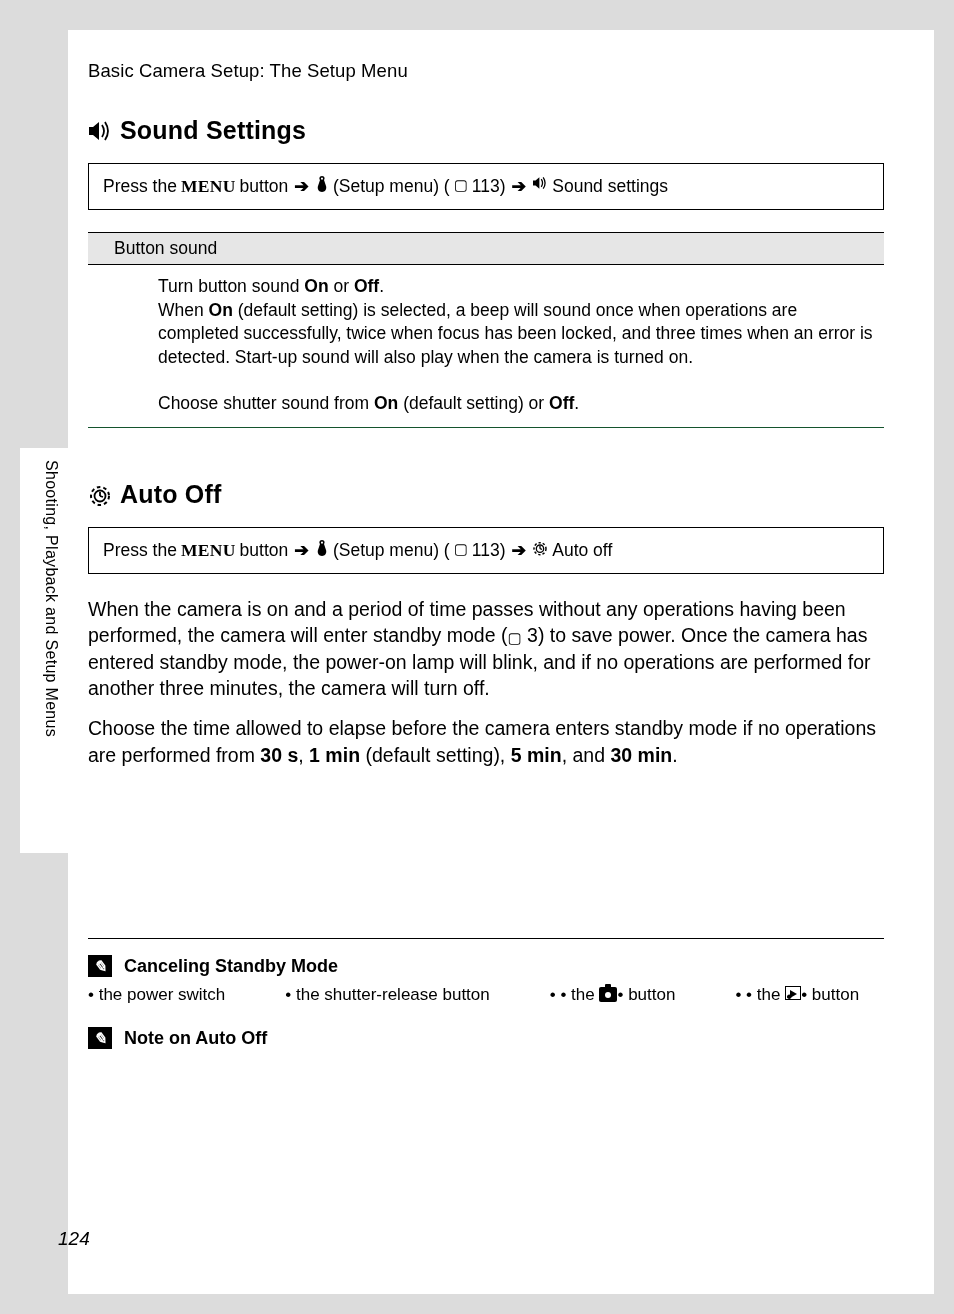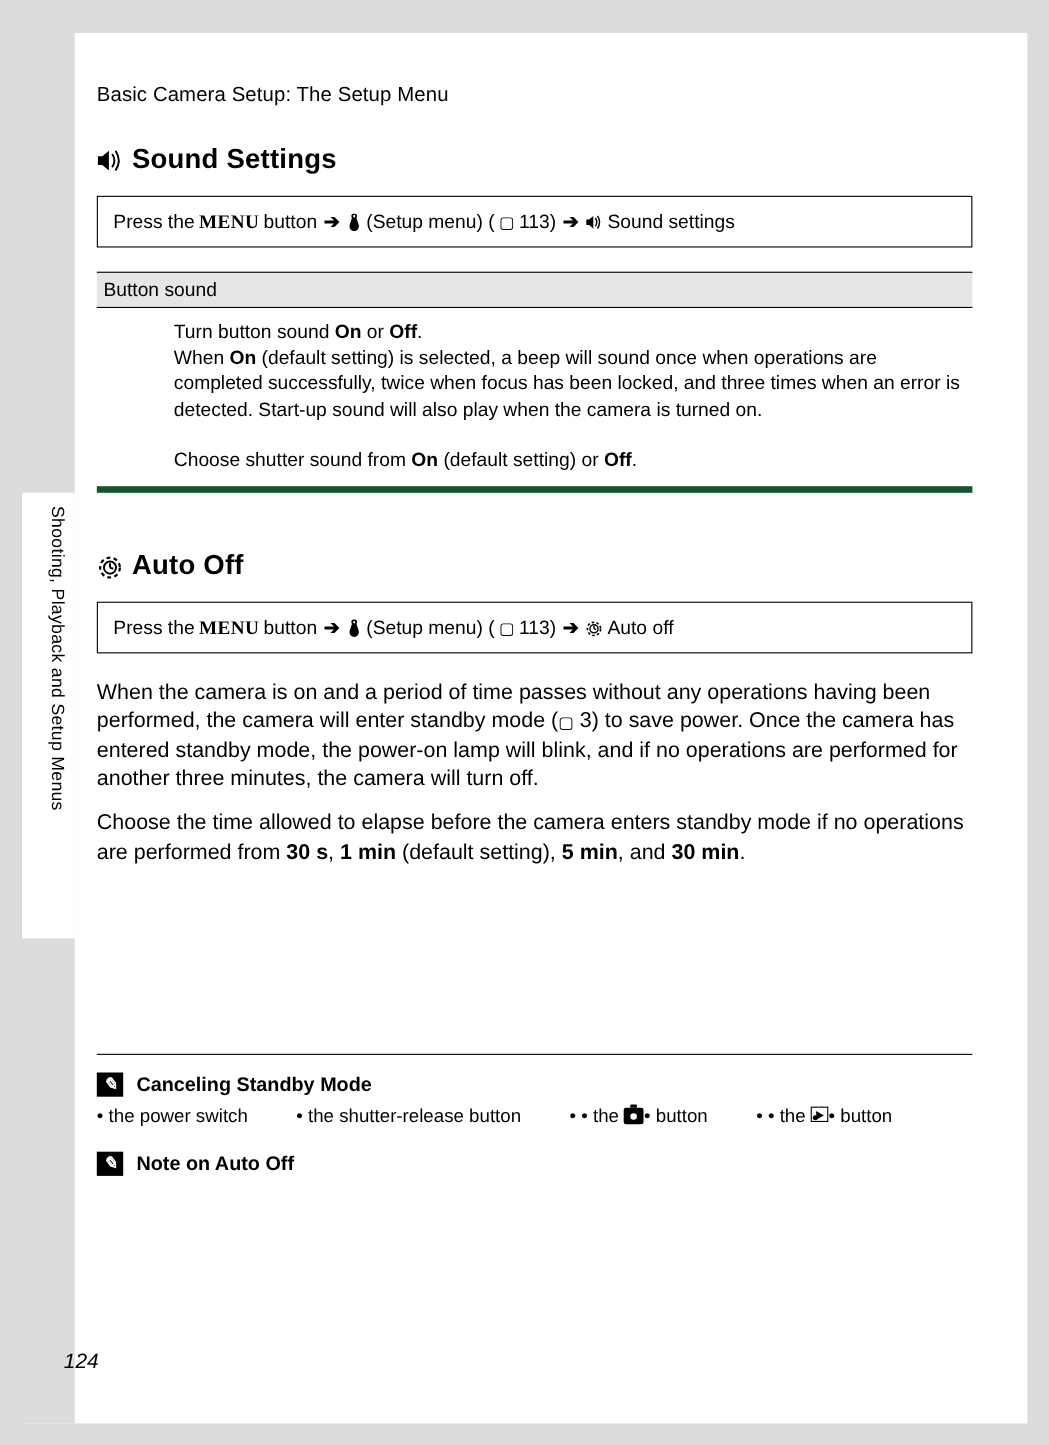--- a/index.html
+++ b/index.html
@@ -40,21 +40,21 @@
     left: 22px;
     top: 430px;
     writing-mode: vertical-rl;
     font-size: 16px;
     letter-spacing: 0.3px;
   }
   .content {
     position: absolute;
     left: 68px;
     right: 50px;
-    top: 45px;
+    top: 30px;
   }
   .running-head {
     font-size: 18.5px;
     margin-bottom: 34px;
     letter-spacing: 0.1px;
   }
   .section-title {
     font-size: 25px;
     font-weight: bold;
     letter-spacing: 0.2px;
@@ -63,48 +63,47 @@
     align-items: center;
     gap: 8px;
   }
   .section-title .icon { font-size: 24px; }
   .nav-box {
     border: 1px solid #000;
     padding: 12px 14px;
     font-size: 17.5px;
     margin-bottom: 22px;
     display: flex;
-    align-items: center;
     flex-wrap: wrap;
     gap: 4px;
   }
   .nav-box .menu-label { font-family: Liberation Serif, serif; font-weight: bold; font-stretch: condensed; letter-spacing: 0.3px; }
   .arrow { font-weight: bold; margin: 0 2px; }
   .intro {
     font-size: 19.5px;
     margin-bottom: 14px;
     line-height: 1.35;
   }
   .tbl {
     width: 100%;
     border-collapse: collapse;
   }
   .tbl .hdr {
     background: #e6e6e6;
     border-top: 1px solid #000;
     border-bottom: 1px solid #000;
-    padding: 5px 6px;
+    padding: 5px 26px;
     font-size: 17.5px;
   }
   .tbl .body {
     padding: 10px 10px 12px 70px;
     font-size: 17.5px;
     line-height: 1.35;
   }
-  .tbl .last-body { border-bottom: 6px solid #14532d; }
+  .tbl .last-body { border-bottom: 1px solid #14532d; }
   .b { font-weight: bold; text-align: right; }
   .section-spacer { height: 52px; }
   .divider {
     border-top: 1px solid #000;
     margin-top: 170px;
     margin-bottom: 16px;
   }
   .note-title {
     font-size: 18px;
     font-weight: bold;
@@ -125,21 +124,21 @@
     font-style: italic;
     font-weight: bold;
   }
   .note-body {
     font-size: 17px;
     line-height: 1.35;
     margin-bottom: 18px;
   }
   .bullet-row {
     display: flex;
-    gap: 44px;
+    gap: 60px;
     font-size: 17px;
     margin-top: 4px;
     margin-bottom: 22px;
   }
   .bullet-row span::before { content: "• "; }
   .page-num {
     position: absolute;
     left: 38px;
     bottom: 44px;
     font-style: italic;

